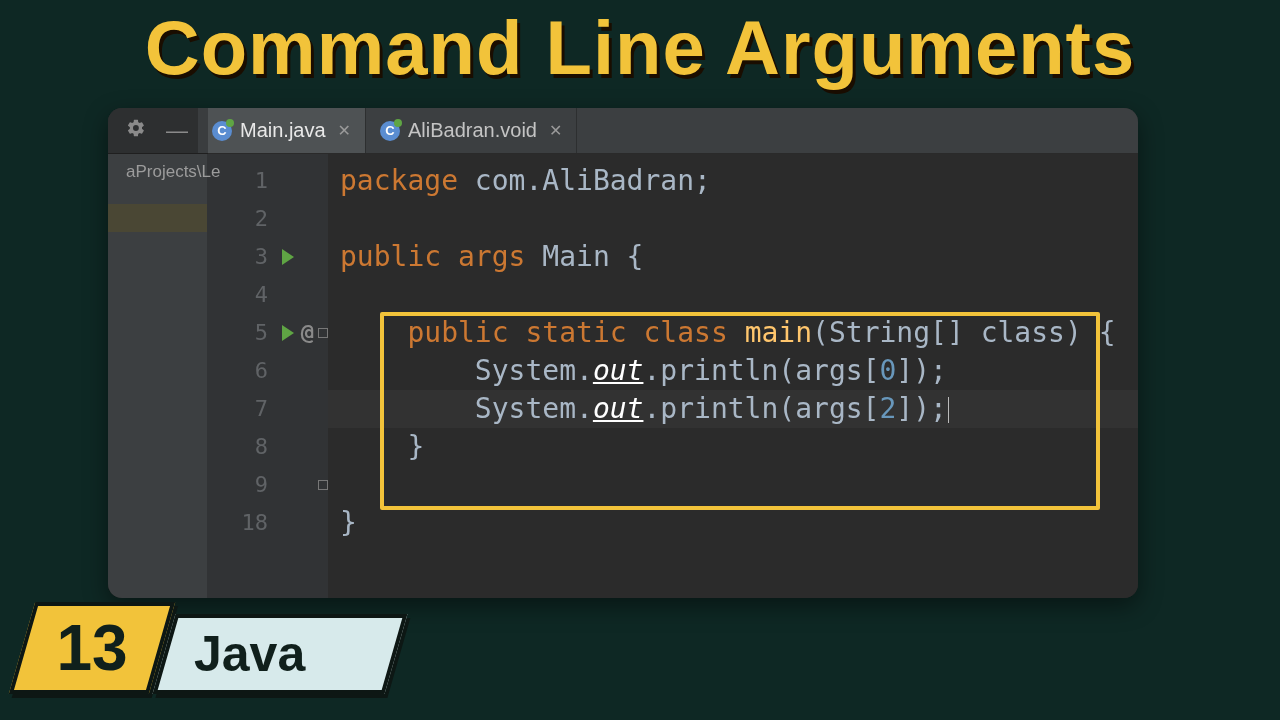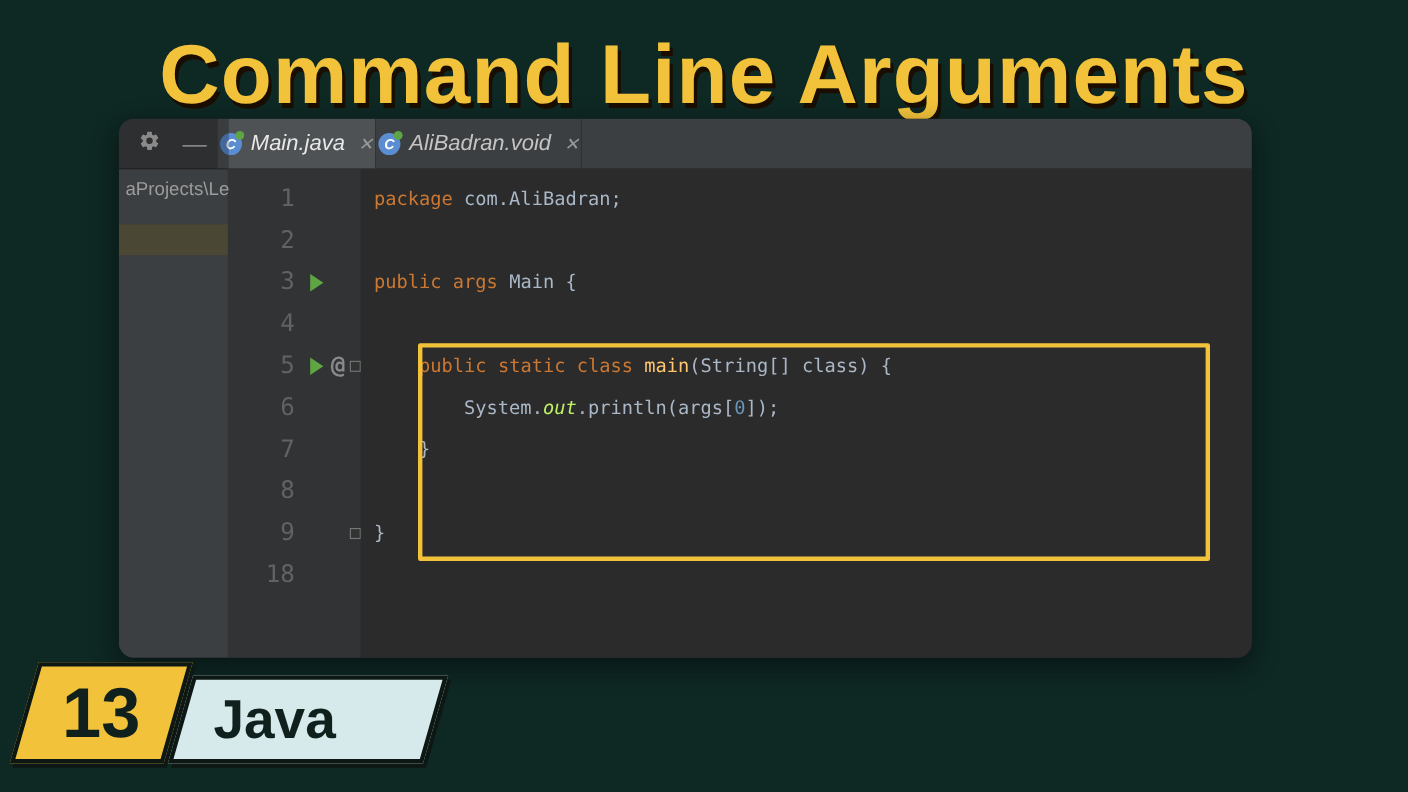--- a/index.html
+++ b/index.html
@@ -8,21 +8,21 @@
     height: 720px;
     background: #0e2824;
     font-family: "Segoe UI", Arial, sans-serif;
     position: relative;
     overflow: hidden;
   }
 
   
   .title {
     position: absolute;
-    top: 25px;
+    top: 4px;
     left: 0;
     width: 100%;
     text-align: center;
     color: #f2c33a;
     font-weight: 900;
     font-size: 76px;
     letter-spacing: 1px;
     text-shadow: 3px 4px 0 #1a0d00;
     font-family: "Arial Black", "Segoe UI", sans-serif;
   }
@@ -61,26 +61,25 @@
   .toolbtn {
     color: #b8b8b8;
     font-size: 22px;
     padding: 0 10px;
     cursor: default;
   }
   .tab {
     display: flex;
     align-items: center;
     gap: 8px;
-    padding: 0 2px;
+    padding: 0 14px;
     height: 100%;
     color: #c4c4c4;
     font-size: 20px;
     border-right: 1px solid #2d2f30;
-    font-style: italic;
   }
   .tab.active {
     background: #4e5254;
     color: #e8e8e8;
   }
   .tab-icon {
     width: 20px; height: 20px; border-radius: 50%;
     background: #5a8dd1;
     display:flex;align-items:center;justify-content:center;
     position:relative;
@@ -101,21 +100,21 @@
   .editor {
     position:absolute;
     top:46px; bottom:0; left:0; right:0;
     display:flex;
   }
   .sidepath {
     width: 100px;
     background:#3c3f41;
     color:#9c9c9c;
     font-size:17px;
-    padding:8px 6px;
+    padding:8px 18px;
     border-right:1px solid #313335;
     position:relative;
     z-index:2;
   }
   .side-highlight{
     position:absolute;
     top:50px;left:0;right:0;height:28px;
     background:#4a4734;
   }
   .gutter {
@@ -133,29 +132,29 @@
     width:0;height:0;border-top:8px solid transparent;border-bottom:8px solid transparent;
     border-left:12px solid #5fa544;
   }
   .at-sym { position:absolute; right:14px; top:0; color:#8a8a8a; font-weight:700; }
   .fold-mark { position:absolute; right:0px; top:50%; transform:translateY(-50%); width:10px;height:10px;border:1px solid #777;background:#313335; }
 
   .code {
     flex:1;
     background:#2b2b2b;
     font-family:"Consolas","Menlo",monospace;
-    font-size:17px;
+    font-size:28px;
     color:#a9b7c6;
     padding-top:8px;
     position:relative;
   }
   .cl { height:38px; line-height:38px; white-space:pre; padding-left:12px; position:relative; }
   .kw { color:#cc7832; }
   .mname { color:#ffc66d; }
-  .it { font-style:italic; color:#bef264; }
+  .it { font-style:italic; color:#ffffff;text-decoration:underline; }
   .num { color:#6897bb; }
   .cursor-line { background:#323232; }
   .caret { display:inline-block; width:1px; height:26px; background:#bbb; vertical-align:middle; margin-left:1px;}
 
   
   .hl-box {
     position:absolute;
     left:52px; top:158px;
     width:720px; height:198px;
     border:4px solid #f2c33a;
@@ -241,20 +240,21 @@
       <div class="gln"><span>18</span></div>
     </div>
 
     <div class="code">
       <div class="cl"><span class="kw">package</span><span> com.AliBadran;</span></div>
       <div class="cl"></div>
       <div class="cl"><span class="kw">public</span> <span class="kw">args</span><span> Main </span>{</div>
       <div class="cl"></div>
       <div class="cl">    <span class="kw">public</span> <span class="kw">static</span> <span class="kw">class</span> <span class="mname">main</span><span>(String[] class) {</span></div>
       <div class="cl">        <span>System.</span><span class="it">out</span><span>.println(args[</span><span class="num">0</span><span>]);</span></div>
+      <div class="cl cursor-line">        <span>System.</span><span class="it">out</span><span>.println(args[</span><span class="num">2</span><span>]);</span><span class="caret"></span></div>
       <div class="cl">    <span>}</span></div>
       <div class="cl"></div>
       <div class="cl"><span>}</span></div>
 
       <div class="hl-box"></div>
     </div>
   </div>
 </div>
 
 <div class="badge-num">

